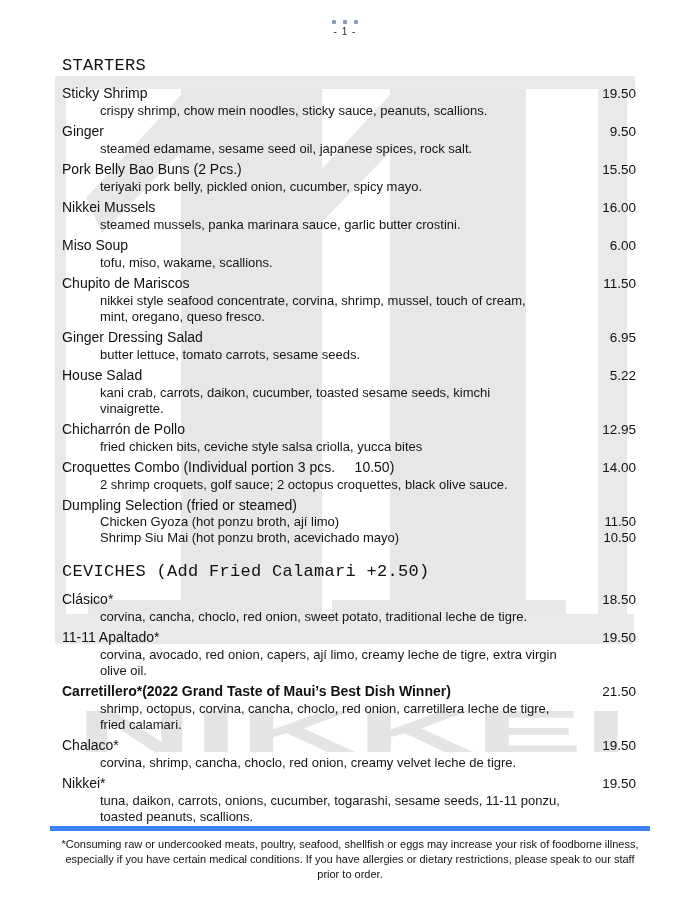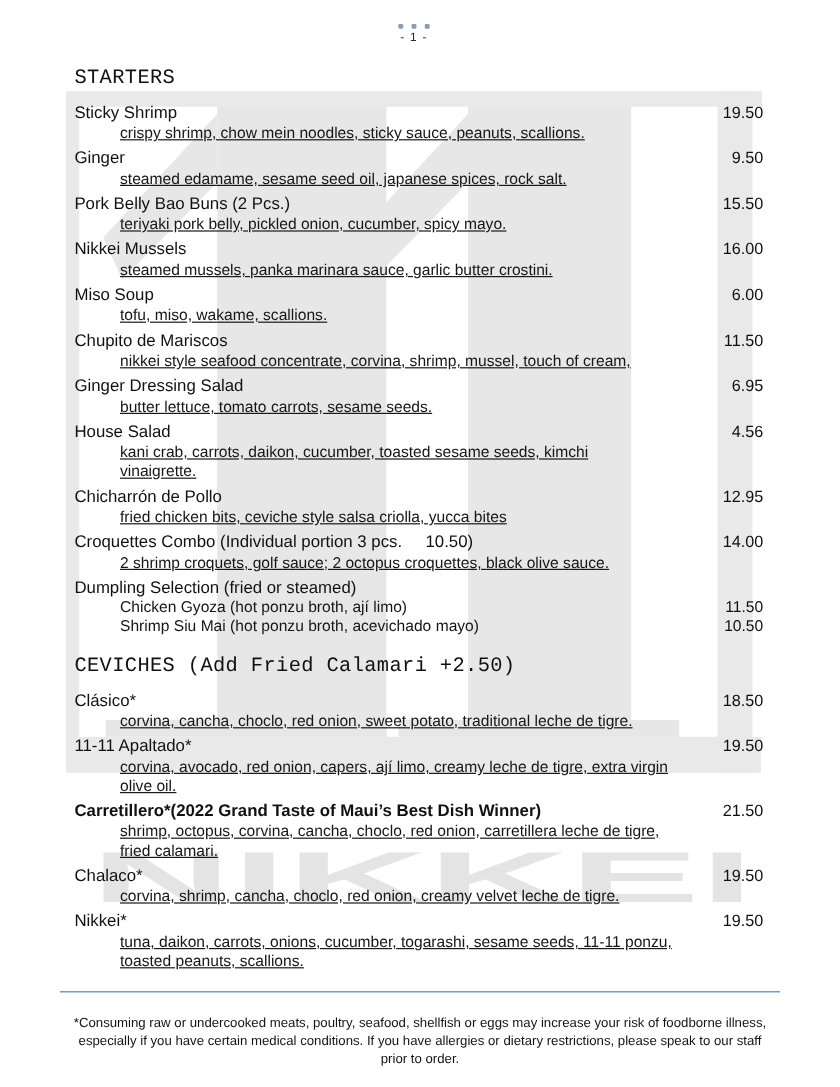--- a/index.html
+++ b/index.html
@@ -23,32 +23,32 @@
   .section + .section{margin-top:16px;}
   .section-title{
     font-size:17px;line-height:20px;margin:0 0 8px 0;
     font-weight:normal;letter-spacing:0.3px;color:#111;font-family:Liberation Mono, monospace;
   }
   .item{margin-bottom:3px;}
   .item-row{display:flex;justify-content:space-between;align-items:baseline;gap:36px;}
   .item-name{font-size:14px;line-height:18px;white-space:pre;color:#111;}
   .item-name.bold{font-weight:bold;}
   .item-price{font-size:13.5px;line-height:18px;color:#111;white-space:nowrap;}
-  .item-desc{margin-left:38px;text-decoration:underline;}
+  .item-desc{margin-left:38px;}
   .desc-line{font-size:13px;line-height:16px;white-space:nowrap;color:#161616;}
   .sub-row{
     display:flex;justify-content:space-between;align-items:baseline;
     margin-left:38px;
   }
   .sub-name{font-size:13px;line-height:16px;white-space:pre;color:#161616;}
   .sub-price{font-size:13px;line-height:16px;color:#111;white-space:nowrap;}
   .footer{
     position:absolute;left:50px;right:50px;top:826px;z-index:1;
-    border-top:1px solid #3b82f6;
-    padding-top:19px;
+    border-top:5px solid #3b82f6;
+    padding-top:6px;
   }
   .footer-text{
     width:592px;margin:0 auto;text-align:center;
     font-size:11px;line-height:15px;color:#141414;
   }
 </style>
 </head>
 <body>
 
 <div class="page">
@@ -134,37 +134,38 @@
             </div>
   </div>
 
   <div class="item">
     <div class="item-row">
       <span class="item-name">Chupito de Mariscos</span>
       <span class="item-price">11.50</span>
     </div>
     <div class="item-desc">
               <div class="desc-line">nikkei style seafood concentrate, corvina, shrimp, mussel, touch of cream,</div>
+              <div class="desc-line">mint, oregano, queso fresco.</div>
             </div>
   </div>
 
   <div class="item">
     <div class="item-row">
       <span class="item-name">Ginger Dressing Salad</span>
       <span class="item-price">6.95</span>
     </div>
     <div class="item-desc">
               <div class="desc-line">butter lettuce, tomato carrots, sesame seeds.</div>
             </div>
   </div>
 
   <div class="item">
     <div class="item-row">
       <span class="item-name">House Salad</span>
-      <span class="item-price">4.56</span>
+      <span class="item-price">5.22</span>
     </div>
     <div class="item-desc">
               <div class="desc-line">kani crab, carrots, daikon, cucumber, toasted sesame seeds, kimchi</div>
               <div class="desc-line">vinaigrette.</div>
             </div>
   </div>
 
   <div class="item">
     <div class="item-row">
       <span class="item-name">Chicharrón de Pollo</span>

